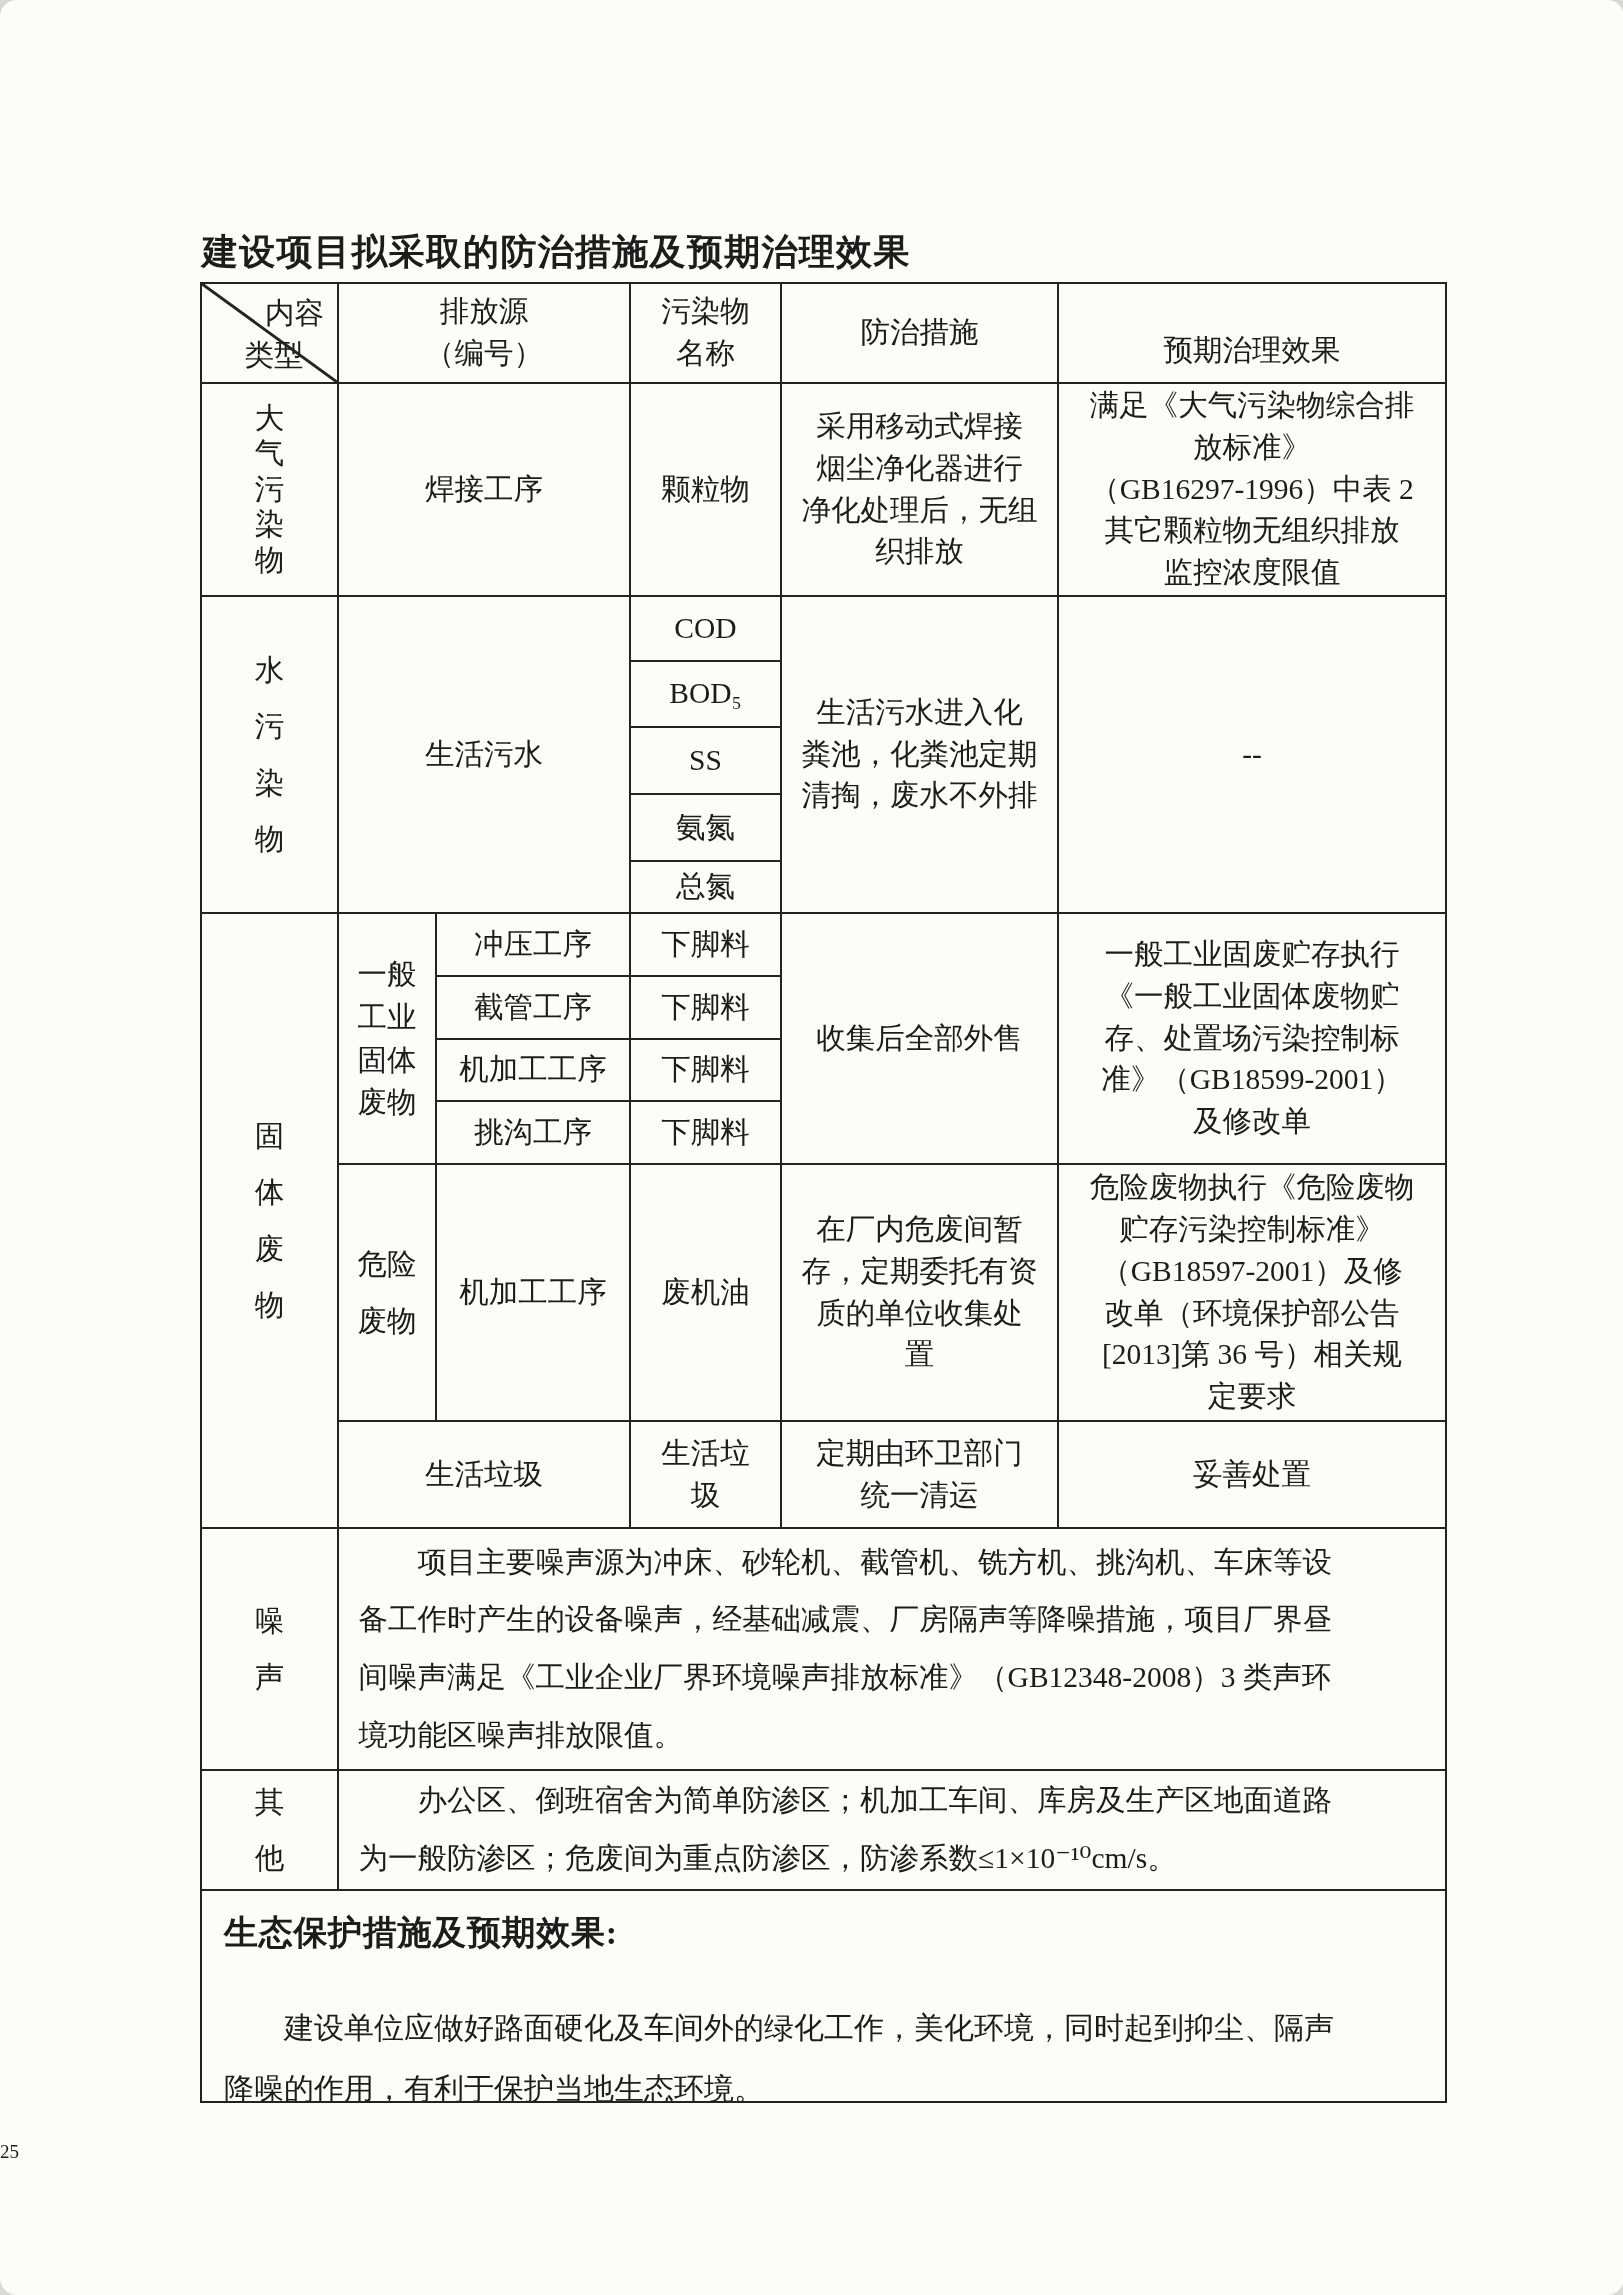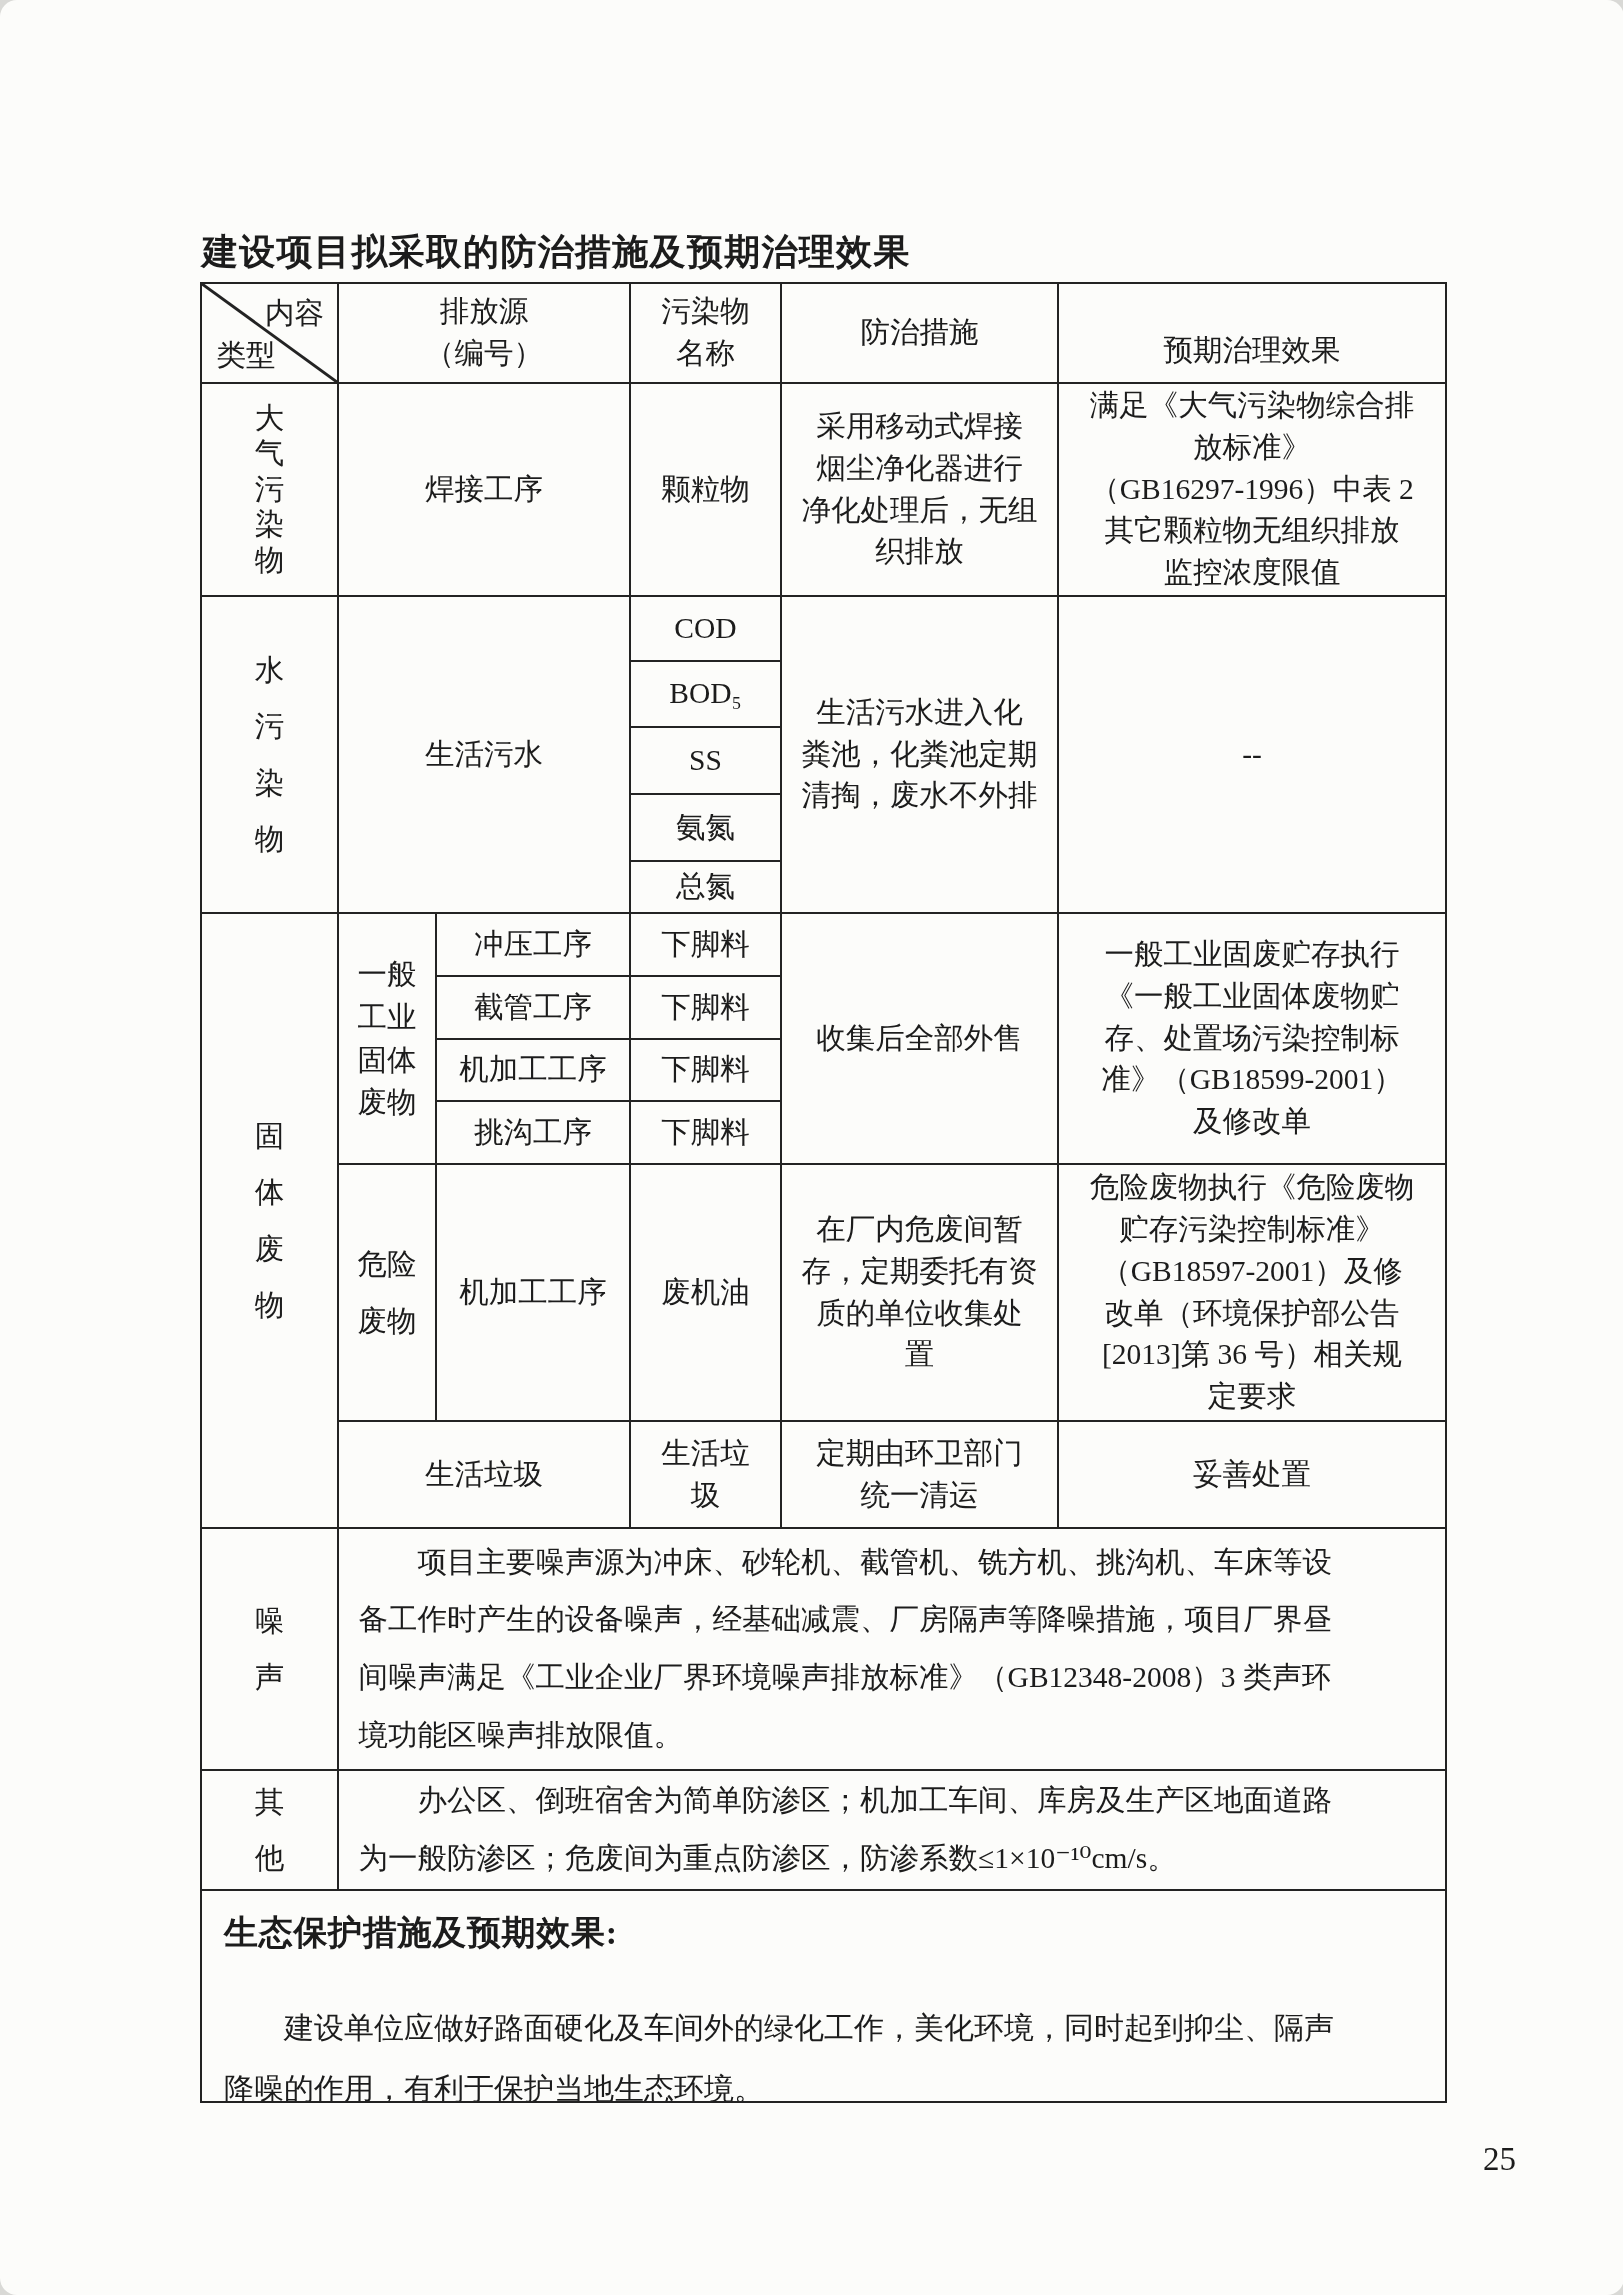--- a/index.html
+++ b/index.html
@@ -25,35 +25,35 @@
     padding:2.6px 7.9px;box-sizing:border-box;overflow:hidden;
   }
   .nbr{border-right:none;}
   .nbb{border-bottom:none;}
   .pre{white-space:pre-line;}
   .vlab{white-space:pre-line;line-height:1.2;padding:0;}
   .vtall{white-space:pre-line;line-height:1.9;padding:0;}
   .vmid{white-space:pre-line;line-height:1.45;padding:0;}
   .diag{position:relative;padding:0;align-items:stretch;}
   .diag svg{position:absolute;inset:0;width:100%;height:100%;}
-  .diag .inner{display:flex;flex-direction:column;justify-content:space-between;width:100%;}
+  .diag .inner{display:flex;flex-direction:column;justify-content:space-between;width:100%;margin-left:28px;}
   .diag .top{ text-align:right;padding:9.2px 13px 0 0;font-size:29.5px;}
   .diag .bot{ text-align:left; padding:0 0 9.2px 14.4px;font-size:29.5px;}
   .paracell{justify-content:flex-start;padding:0 19.6px;}
   .paracell .ptext{
     width:100%;text-align:left;font-size:29.5px;line-height:1.95;
     text-indent:2em;white-space:pre-line;
   }
   .ecocell{display:block;text-align:left;padding:18.3px 26px 0 22px;}
   .eco-head{font-size:34px;font-weight:bold;letter-spacing:0.7px;}
   .eco-para{
     margin-top:39px;font-size:30px;line-height:2.05;text-indent:2em;
     white-space:pre-line;text-align:left;
   }
-  .pagenum{position:absolute;top:2141px;left:0;width:1516px;text-align:right;font-size:33px;}
+  .pagenum{position:absolute;top:2141px;left:0;width:1516px;text-align:left;font-size:19px;}
 </style>
 </head>
 <body>
 
 <div class="page">
 
   <div class="title">建设项目拟采取的防治措施及预期治理效果</div>
 
   <div class="grid">
 

